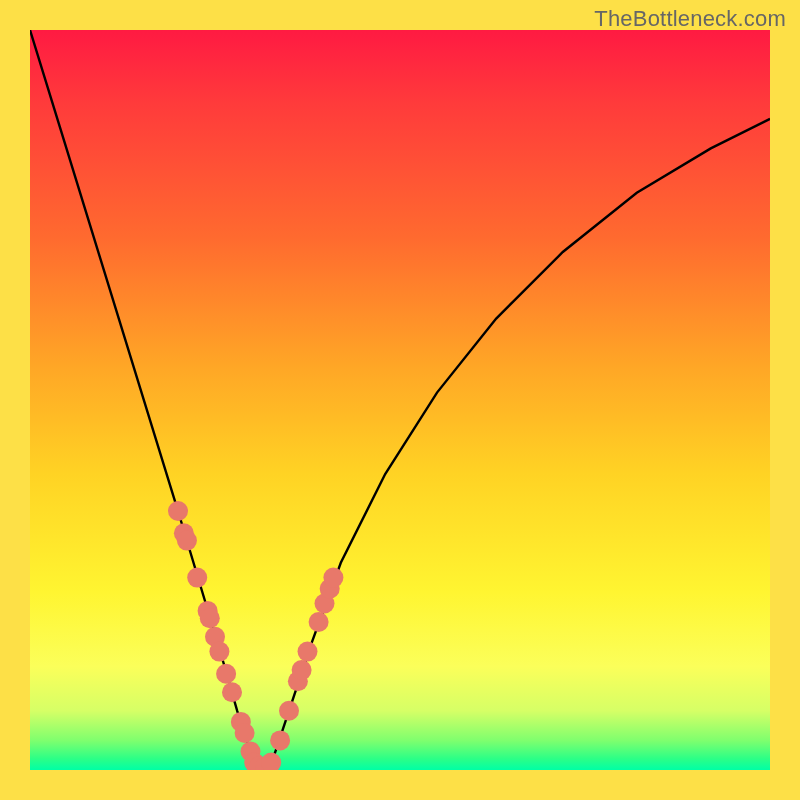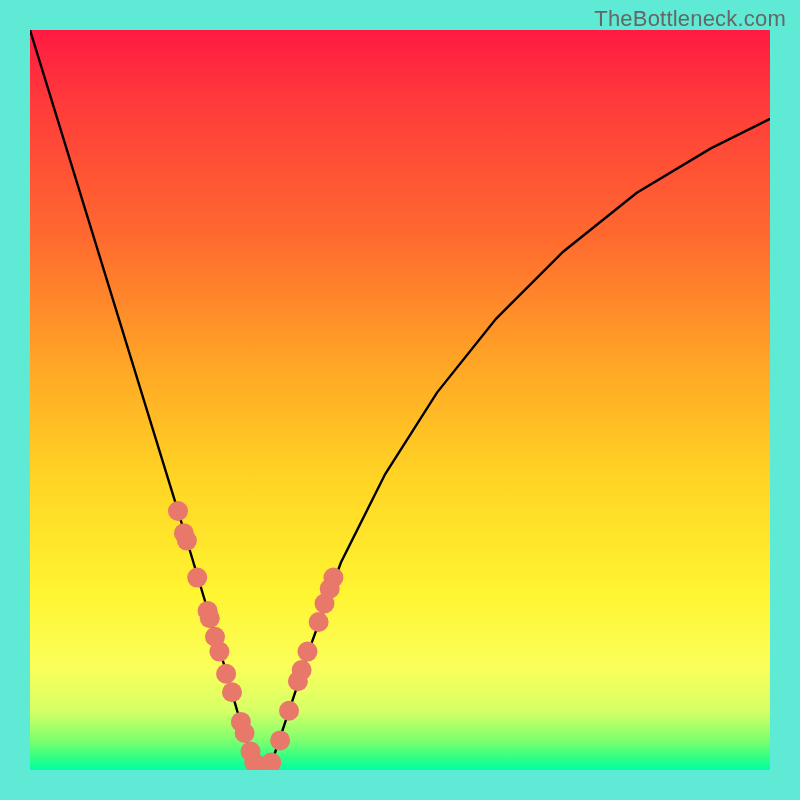--- a/index.html
+++ b/index.html
@@ -10,21 +10,21 @@
     background: #000;
     overflow: hidden;
     font-family: Arial, Helvetica, sans-serif;
   }
   .frame {
     position: absolute;
     left: 0;
     top: 0;
     width: 800px;
     height: 800px;
-    background: #5eead4;
+    background: #fde047;
   }
   .plot {
     position: absolute;
     left: 30px;
     top: 30px;
     width: 740px;
     height: 740px;
     background: linear-gradient(
       to bottom,
       #ff1a42 0%,

